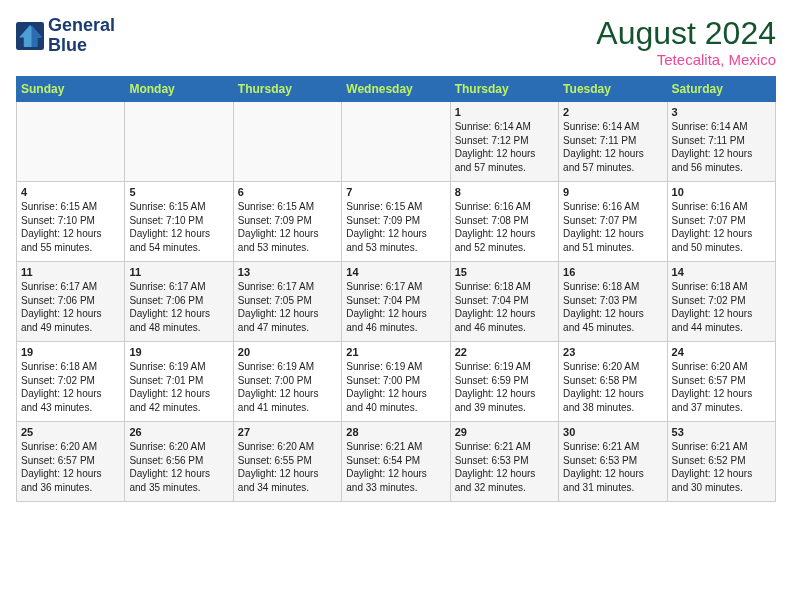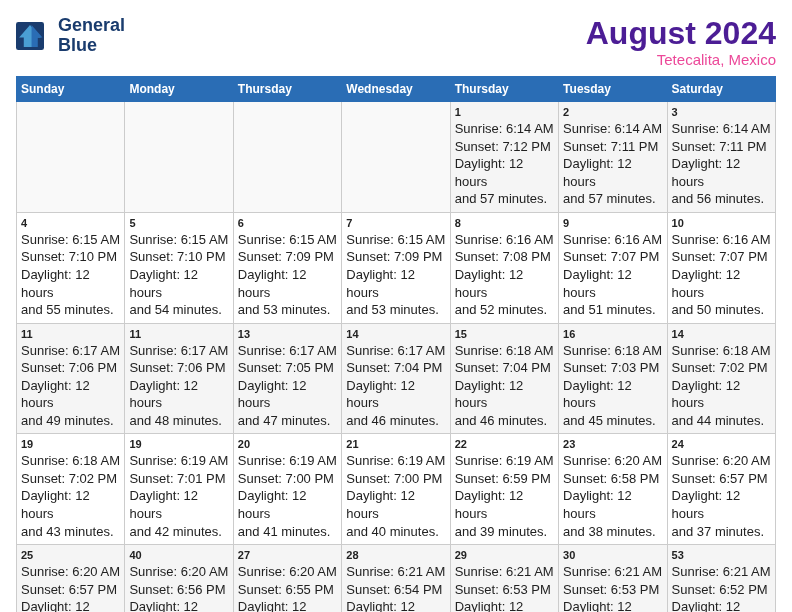--- a/index.html
+++ b/index.html
@@ -13,53 +13,53 @@
     }
     .header-row {
       display: flex;
       justify-content: space-between;
       align-items: flex-start;
       margin-bottom: 8px;
     }
     .logo {
       display: flex;
       align-items: center;
-      gap: 14px;
+      gap: 4px;
     }
     .logo-text {
       font-size: 18px;
       font-weight: bold;
       color: #1a3c6e;
       line-height: 1.1;
     }
     .logo-icon {
       width: 28px;
       height: 28px;
     }
     .title-block {
       text-align: right;
     }
     .calendar-title {
       font-size: 32px;
-      font-weight: bold;
-      color: #4c1d95;
+      font-weight: normal;
+      color: #14532d;
       line-height: 1.1;
     }
     .calendar-subtitle {
       font-size: 15px;
       color: #ec4899;
     }
     table {
       width: 100%;
       border-collapse: collapse;
       table-layout: fixed;
     }
     thead tr th {
       background: #2a6db5;
-      color: #ffffff;
+      color: #bef264;
       font-size: 12px;
       font-weight: bold;
       padding: 5px 4px;
       border: 1px solid #2a6db5;
       text-align: left;
     }
     tbody tr td {
       border: 1px solid #ccc;
       vertical-align: top;
       padding: 4px 4px;
@@ -74,21 +74,21 @@
     tbody tr:nth-child(even) td {
       background: #fff;
     }
     .day-number {
       font-weight: bold;
       font-size: 11px;
       margin-bottom: 2px;
       display: block;
     }
     .cell-content {
-      font-size: 13px;
+      font-size: 10px;
       line-height: 1.35;
       color: #222;
     }
     .empty-cell {
       background: #f9f9f9 !important;
     }
   </style>
 </head>
 <body>
 
@@ -305,21 +305,21 @@
       </tr>
       <tr>
         <td>
           <span class="day-number">25</span>
           <div class="cell-content" style="white-space: pre-line;">Sunrise: 6:20 AM
 Sunset: 6:57 PM
 Daylight: 12 hours
 and 36 minutes.</div>
         </td>
         <td>
-          <span class="day-number">40</span>
+          <span class="day-number">26</span>
           <div class="cell-content" style="white-space: pre-line;">Sunrise: 6:20 AM
 Sunset: 6:56 PM
 Daylight: 12 hours
 and 35 minutes.</div>
         </td>
         <td>
           <span class="day-number">27</span>
           <div class="cell-content" style="white-space: pre-line;">Sunrise: 6:20 AM
 Sunset: 6:55 PM
 Daylight: 12 hours

